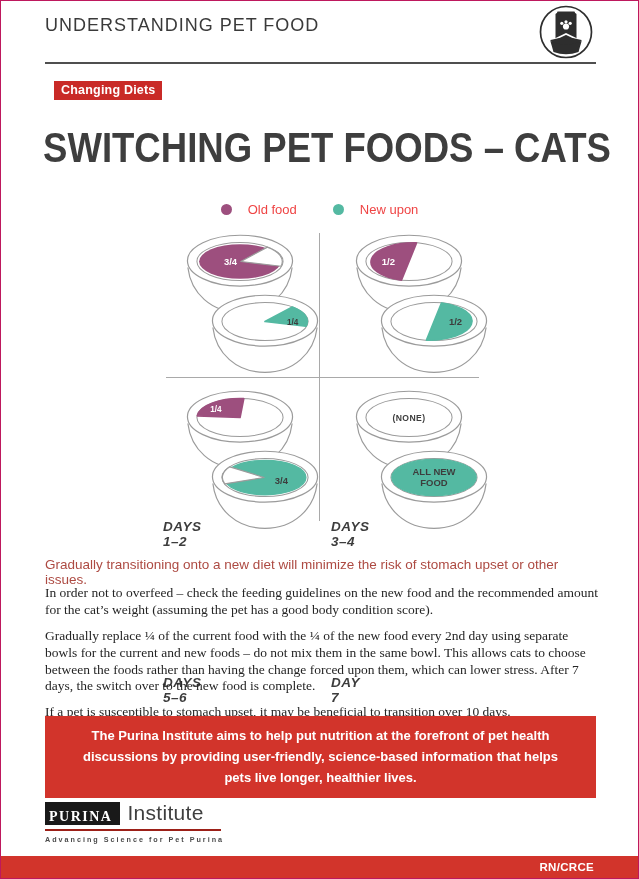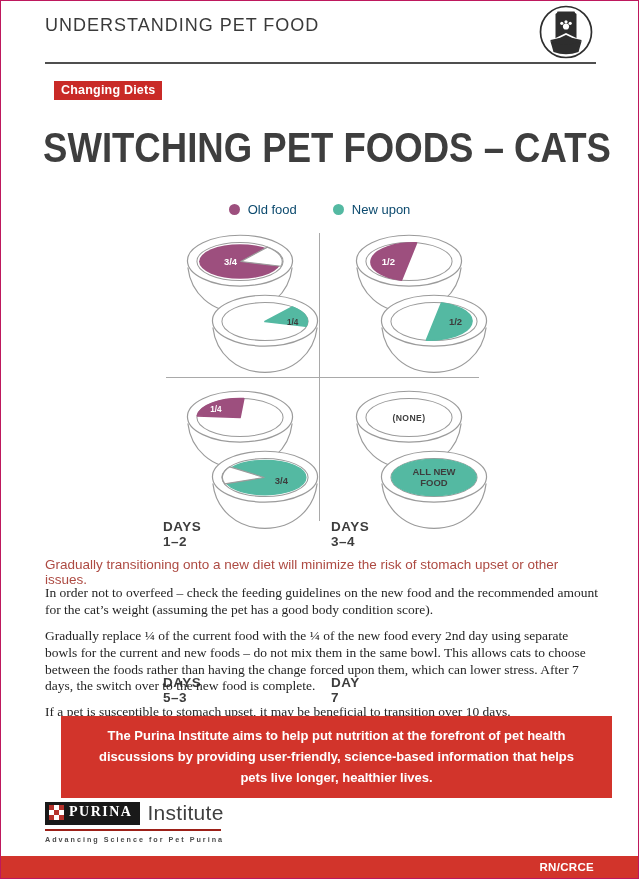--- a/index.html
+++ b/index.html
@@ -20,30 +20,30 @@
     position:absolute;left:53px;top:80px;background:var(--badge-red,#c92a27);
     color:#fff;font-size:12.5px;font-weight:bold;padding:2px 7px 3px 7px;letter-spacing:.2px;
   }
   
   .page-title{
     position:absolute;left:42px;top:122px;font-size:43px;font-weight:bold;color:#3e3e3e;
     white-space:nowrap;transform:scaleX(.85);transform-origin:left top;letter-spacing:0;
   }
   
   .legend{position:absolute;left:0;top:201px;width:100%;display:flex;justify-content:center;gap:36px;}
-  .legend-item{display:flex;align-items:center;gap:8px;font-size:13px;color:#0c4a6e;justify-content:space-between;}
+  .legend-item{display:flex;align-items:center;gap:16px;font-size:13px;color:#ef4444;justify-content:space-between;}
   .dot{width:11px;height:11px;border-radius:50%;}
   .dot-old{background:var(--old,#9d4f7e);}
   .dot-new{background:var(--new,#54b9a2);}
   
   .diagram{position:absolute;left:0;top:230px;width:637px;height:302px;}
   .divider-v{position:absolute;left:318px;top:2px;width:1px;height:288px;background:#a9a9a9;}
   .divider-h{position:absolute;left:165px;top:146px;width:313px;height:1px;background:#a9a9a9;}
   .bowl{position:absolute;width:112px;height:82px;}
-  .day-label{position:absolute;font-size:13.5px;font-weight:bold;line-height:15px;letter-spacing:.5px;color:#3d3d3d;}
+  .day-label{position:absolute;font-size:13.5px;font-weight:bold;line-height:15px;letter-spacing:.5px;color:#3d3d3d;font-style:italic;}
   .bowl-body,.bowl-rim{fill:#fff;stroke:#9b9b9b;stroke-width:1.4;}
   .bowl-inner{fill:#fff;stroke:#9b9b9b;stroke-width:1.2;}
   .food-old{fill:var(--old,#9d4f7e);}
   .food-new{fill:var(--new,#54b9a2);stroke:var(--new,#54b9a2);stroke-width:1.5;}
   .food-old-wedge{fill:var(--old,#9d4f7e);stroke:var(--old,#9d4f7e);stroke-width:2;stroke-linejoin:round;}
   .food-new-wedge{fill:var(--new,#54b9a2);stroke:var(--new,#54b9a2);stroke-width:2;stroke-linejoin:round;}
   .notch{fill:#fff;stroke:#9b9b9b;stroke-width:1.4;stroke-linejoin:round;}
   .flabel{font-family:"Liberation Sans",sans-serif;font-weight:bold;font-size:11px;text-anchor:middle;}
   .flabel-light{fill:#ffffff;}
   .flabel-dark{fill:#3d3d3d;}
@@ -55,28 +55,28 @@
     font-size:13.5px;color:var(--highlight-red,#ad4a42);
   }
   .bodytext{
     position:absolute;left:44px;top:584px;width:553px;
     font-family:Liberation Serif, serif;font-size:13.5px;line-height:1.25;color:#252525;
   }
   .bodytext p{margin:0 0 9px 0;}
   .callout{
     position:absolute;left:44px;top:715px;width:551px;box-sizing:border-box;
     background:var(--accent-red,#d2342b);color:#fff;font-size:13px;font-weight:bold;
-    text-align:center;line-height:1.6;padding:10px 26px;margin-left:16px;
+    text-align:center;line-height:1.6;padding:10px 26px;
   }
   
   .logo{position:absolute;left:44px;top:800px;}
   .logo-row{display:flex;align-items:center;}
   .logo-black{
     display:inline-flex;gap:5px;background:#191919;
-    padding:3px 8px 3px 4px;height:17px;
+    padding:3px 8px 3px 4px;height:17px;flex-direction:column;
   }
   .logo-brand{
     font-family:"Liberation Serif",serif;font-weight:bold;font-size:14px;
     color:#fff;letter-spacing:1.5px;line-height:1;
   }
   .logo-name{font-size:21px;color:#3f3f3f;margin-left:7px;letter-spacing:.3px;}
   .logo-underline{margin-top:4px;width:176px;height:1.5px;background:#9c2018;}
   .logo-tagline{margin-top:4px;font-size:7.2px;font-weight:bold;letter-spacing:2px;color:#4a4a4a;white-space:nowrap;}
   
   .footer-bar{
@@ -160,21 +160,21 @@
     <svg class="bowl" style="left:377px;top:62px" viewBox="0 0 130 95">
       <path class="bowl-body" d="M4.5,40 C8,70 32,92 65,92 C98,92 122,70 125.5,40"></path>
       <ellipse class="bowl-rim" cx="65" cy="32" rx="61" ry="29.5"></ellipse>
       <ellipse class="bowl-inner" cx="65" cy="33" rx="50" ry="22"></ellipse>
       <path class="food-new-wedge" d="M73.7,11.5 A50,22 0 0 1 56.3,54.5 Z"></path>
       <text class="flabel flabel-dark" x="90" y="37">1/2</text>
     </svg>
 
     <div class="day-label" style="left:162px;top:444px">
       <div>DAYS</div>
-      <div>5–3</div>
+      <div>5–6</div>
     </div>
     <svg class="bowl" style="left:183px;top:158px" viewBox="0 0 130 95">
       <path class="bowl-body" d="M4.5,40 C8,70 32,92 65,92 C98,92 122,70 125.5,40"></path>
       <ellipse class="bowl-rim" cx="65" cy="32" rx="61" ry="29.5"></ellipse>
       <ellipse class="bowl-inner" cx="65" cy="33" rx="50" ry="22"></ellipse>
       <path class="food-old-wedge" d="M65,33 L15.5,31 A50,22 0 0 1 69.3,11.2 Z"></path>
       <text class="flabel flabel-light flabel-sm" x="37" y="26.5">1/4</text>
     </svg>
     <svg class="bowl" style="left:208px;top:218px" viewBox="0 0 130 95">
       <path class="bowl-body" d="M4.5,40 C8,70 32,92 65,92 C98,92 122,70 125.5,40"></path>

